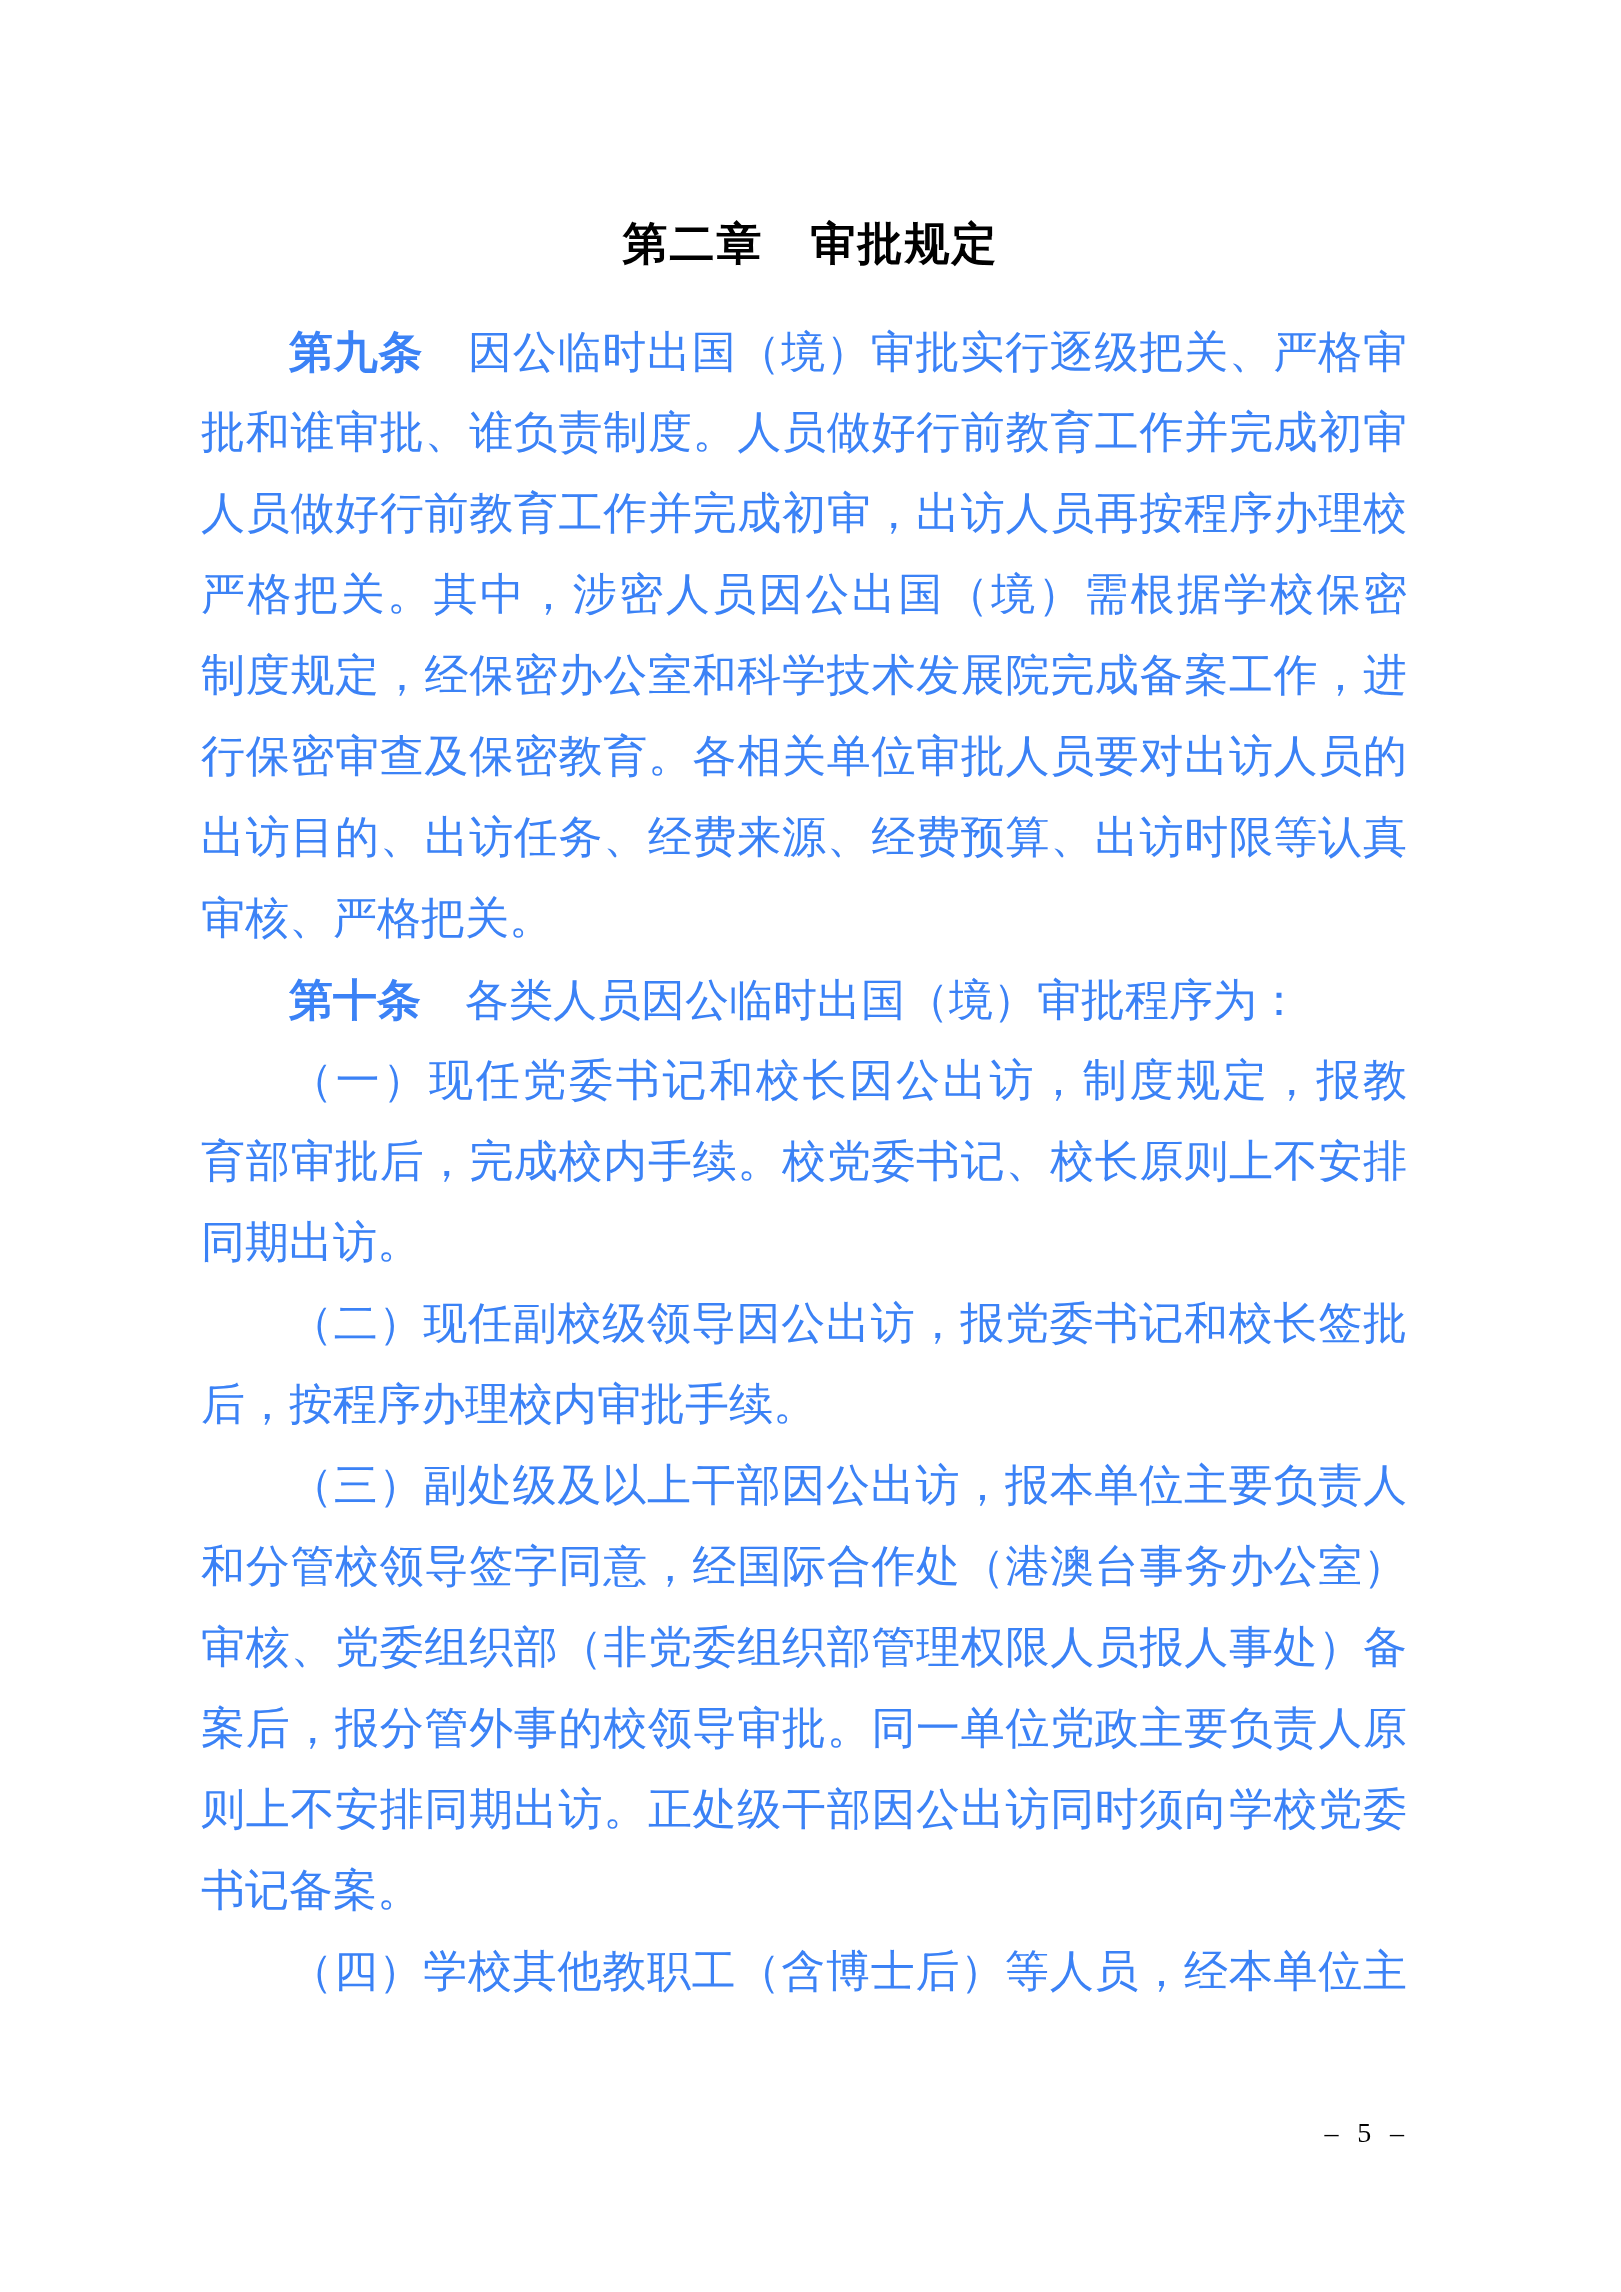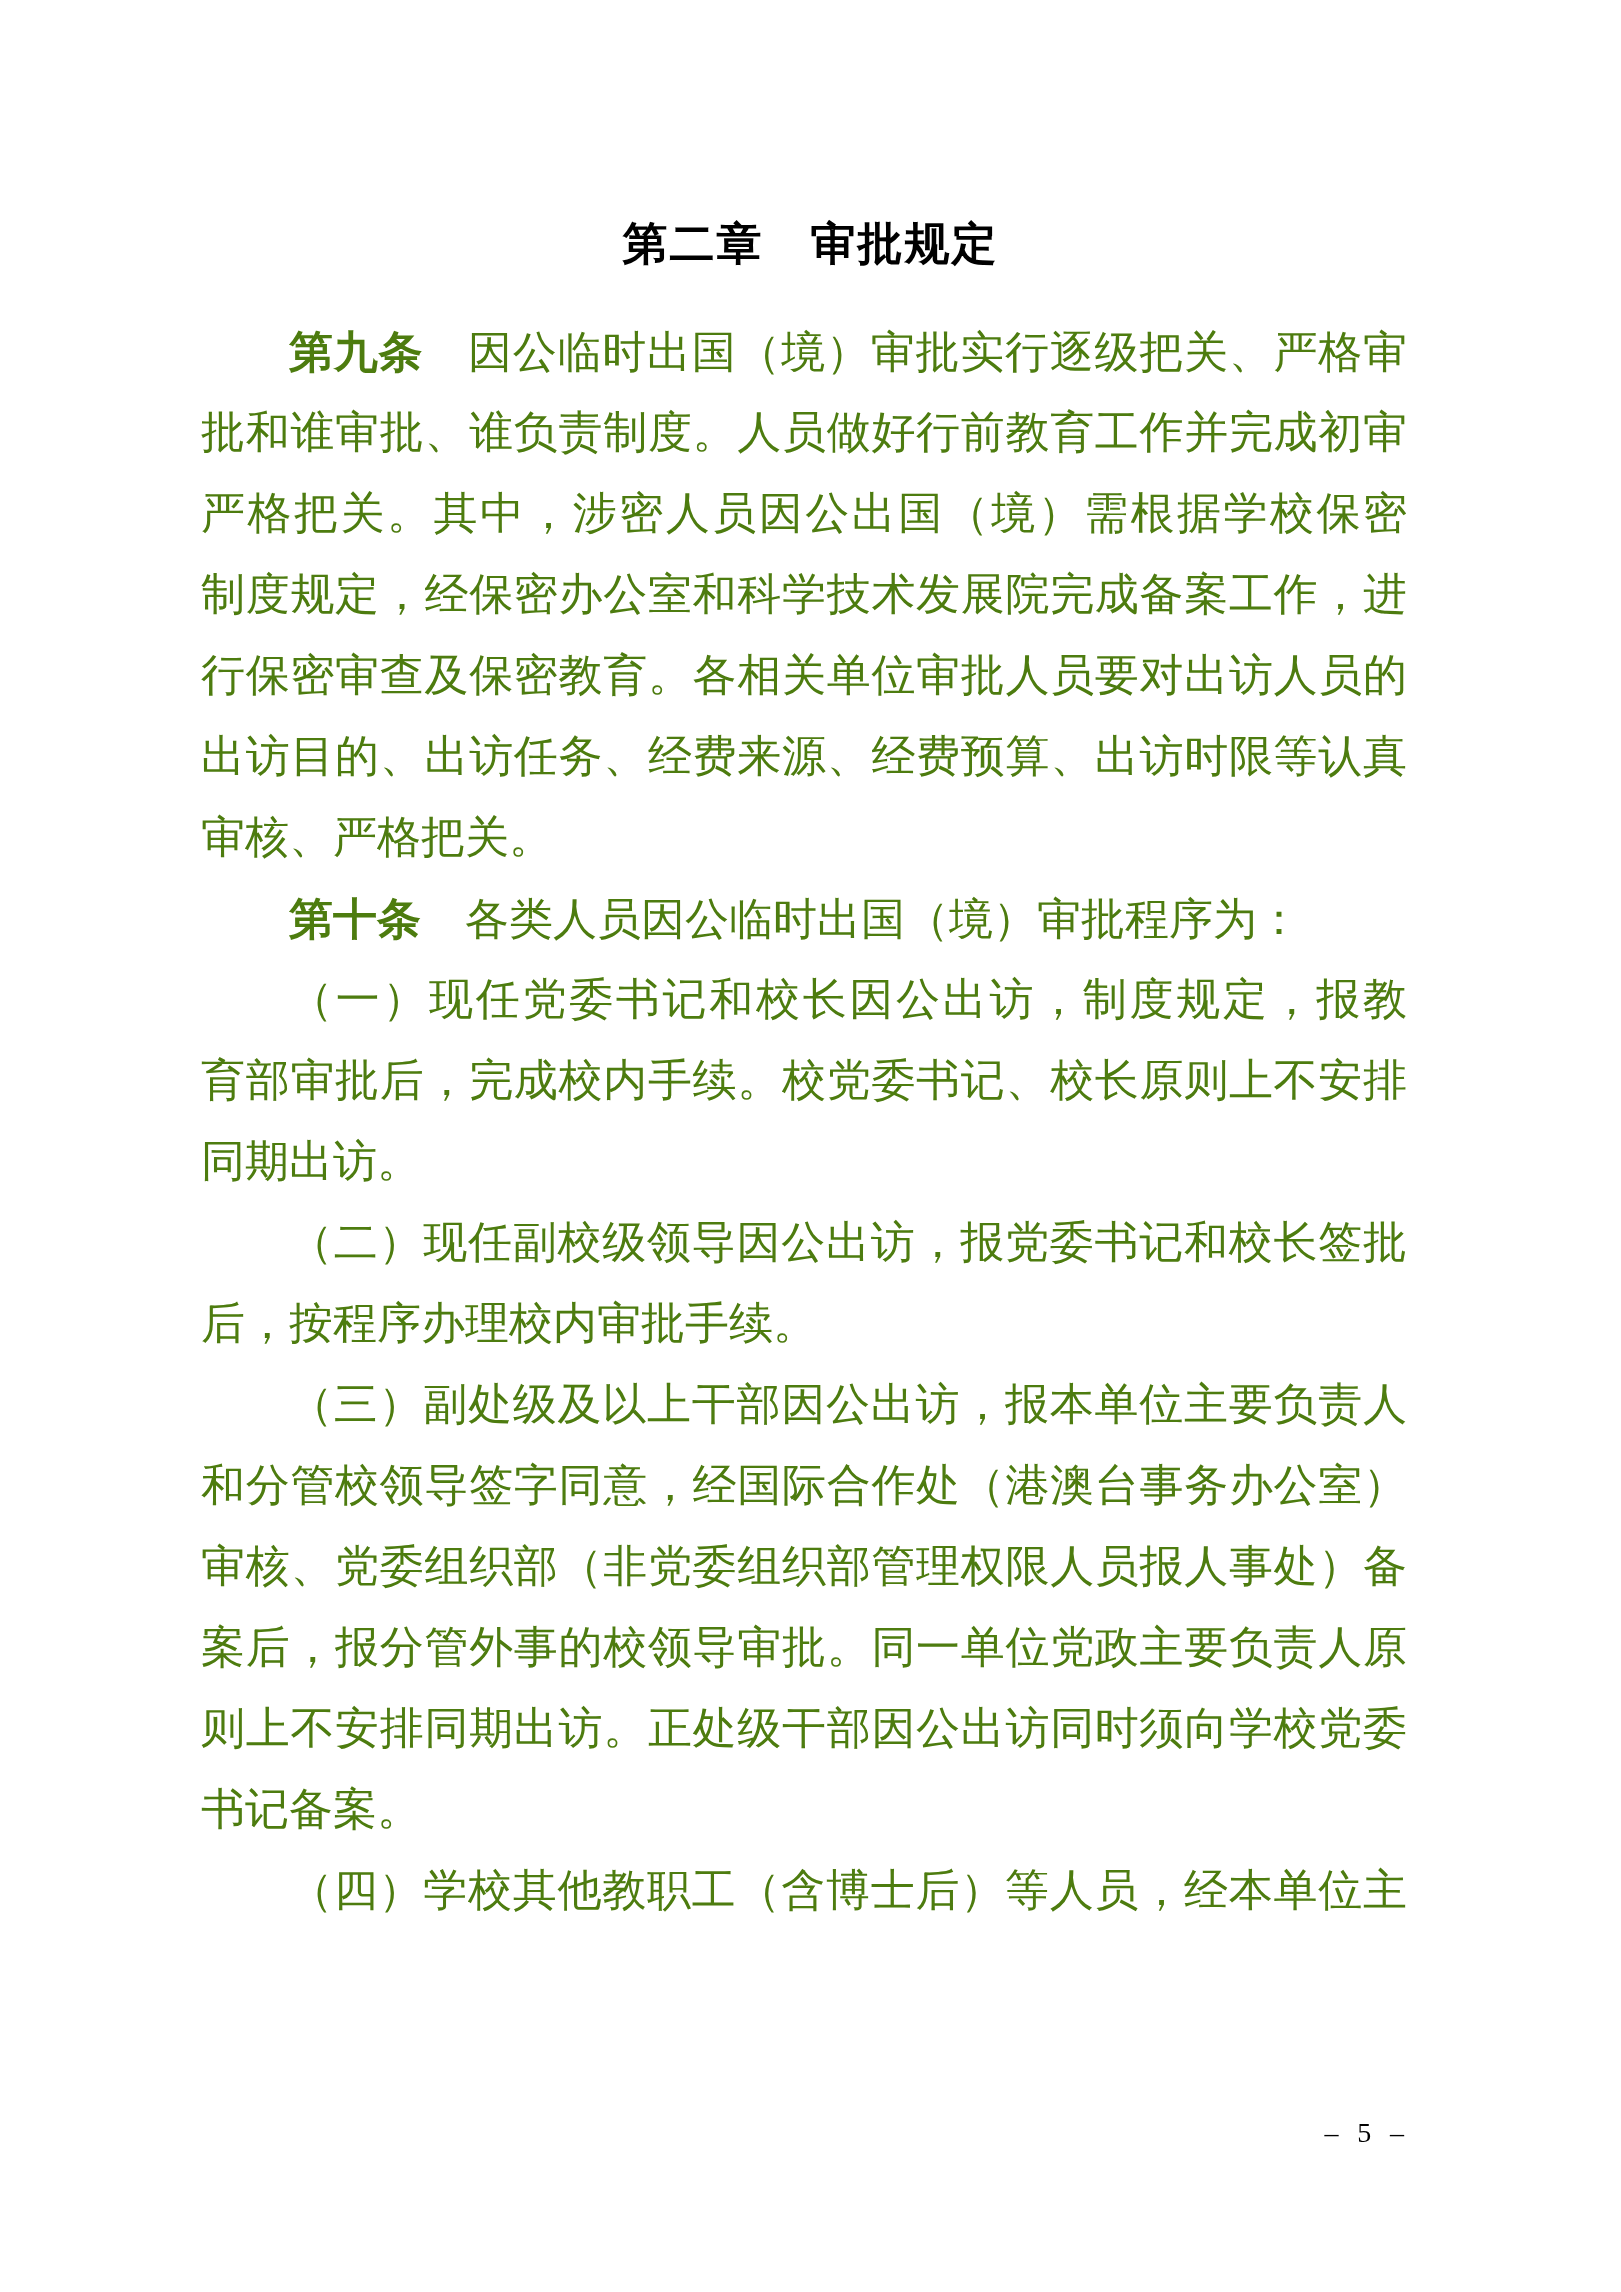--- a/index.html
+++ b/index.html
@@ -30,21 +30,21 @@
     letter-spacing: 2px;
     color: #000000;
   }
   .doc-body {
     position: absolute;
     left: 201px;
     top: 311px;
     width: 1206px;
     font-size: 44px;
     line-height: 81px;
-    color: #4d7c0f;
+    color: #3b82f6;
   }
   .line {
     height: 81px;
     overflow: hidden;
   }
   .line.just {
     text-align: justify;
     text-align-last: justify;
     text-justify: inter-character;
   }
@@ -68,20 +68,21 @@
 </style>
 </head>
 <body>
 
 <div class="page">
   <h1 class="chapter-title">第二章　审批规定</h1>
 
   <div class="doc-body">
       <div class="line just indent"><span class="seg-bold">第九条</span><span>　因公临时出国（境）审批实行逐级把关、严格审</span></div>
       <div class="line just"><span>批和谁审批、谁负责制度。人员做好行前教育工作并完成初审</span></div>
+      <div class="line just"><span>人员做好行前教育工作并完成初审，出访人员再按程序办理校</span></div>
       <div class="line just"><span>严格把关。其中，涉密人员因公出国（境）需根据学校保密</span></div>
       <div class="line just"><span>制度规定，经保密办公室和科学技术发展院完成备案工作，进</span></div>
       <div class="line just"><span>行保密审查及保密教育。各相关单位审批人员要对出访人员的</span></div>
       <div class="line just"><span>出访目的、出访任务、经费来源、经费预算、出访时限等认真</span></div>
       <div class="line"><span>审核、严格把关。</span></div>
       <div class="line indent"><span class="seg-bold">第十条</span><span>　各类人员因公临时出国（境）审批程序为：</span></div>
       <div class="line just indent"><span>（一）现任党委书记和校长因公出访，制度规定，报教</span></div>
       <div class="line just"><span>育部审批后，完成校内手续。校党委书记、校长原则上不安排</span></div>
       <div class="line"><span>同期出访。</span></div>
       <div class="line just indent"><span>（二）现任副校级领导因公出访，报党委书记和校长签批</span></div>

